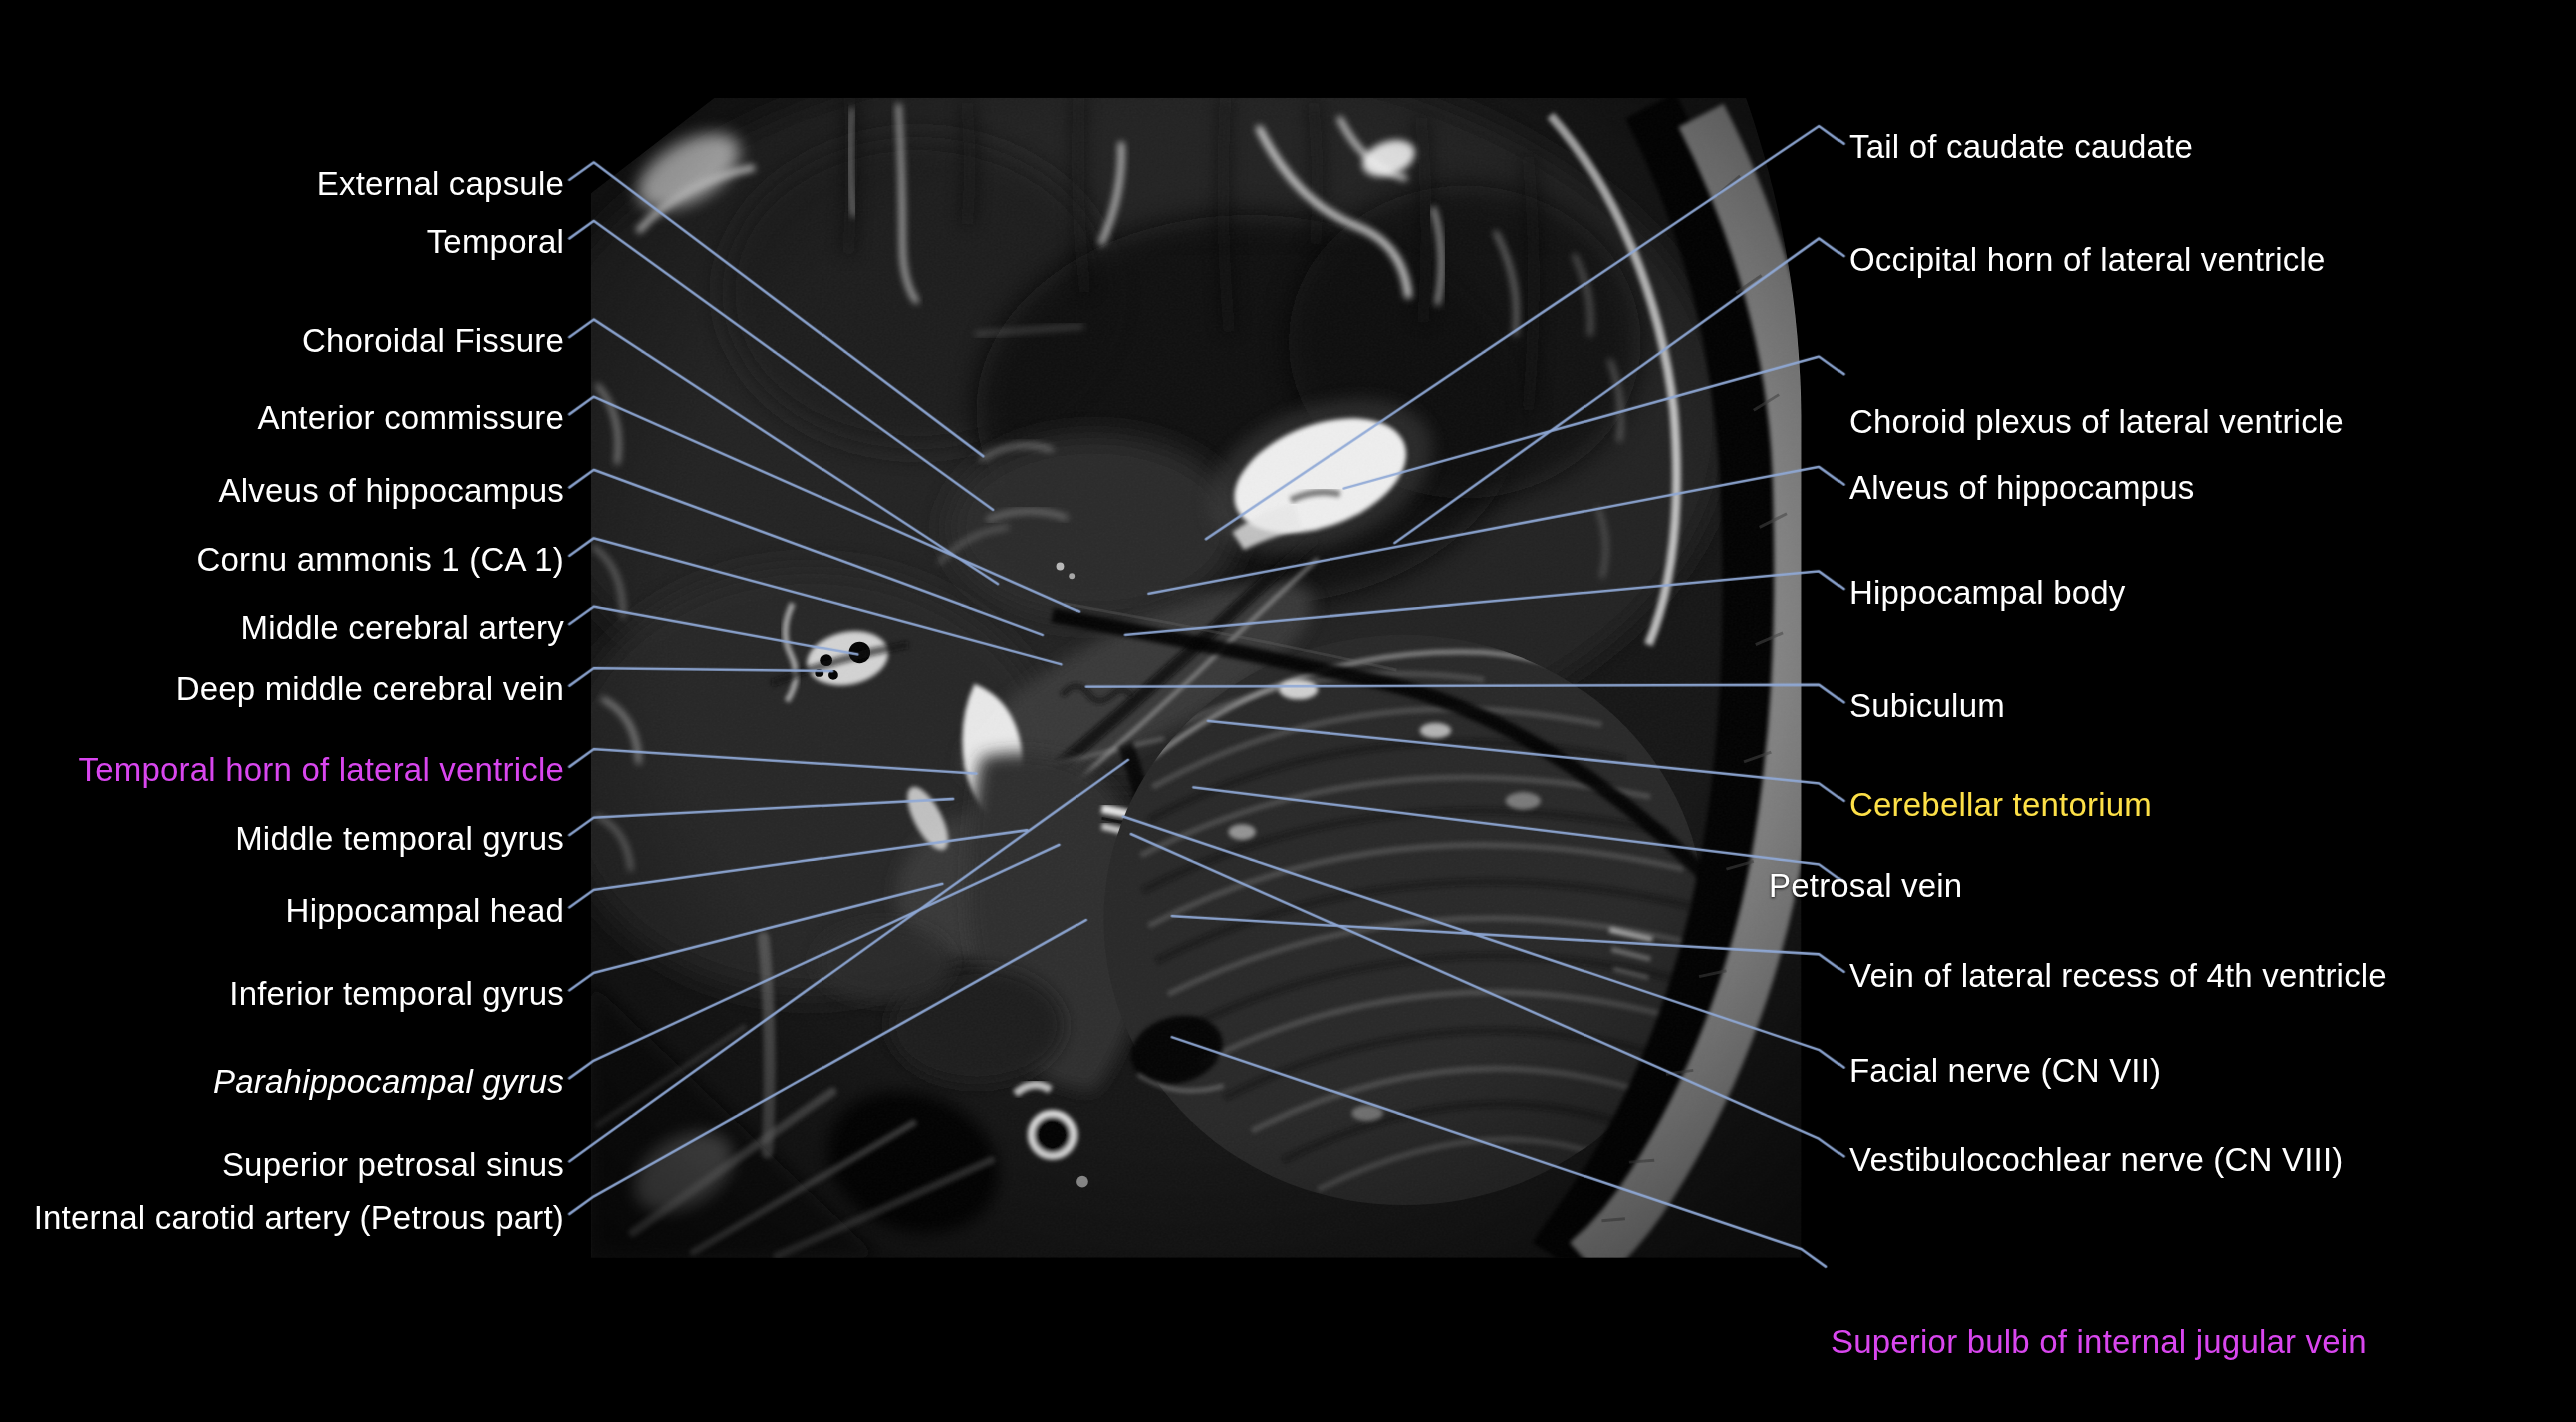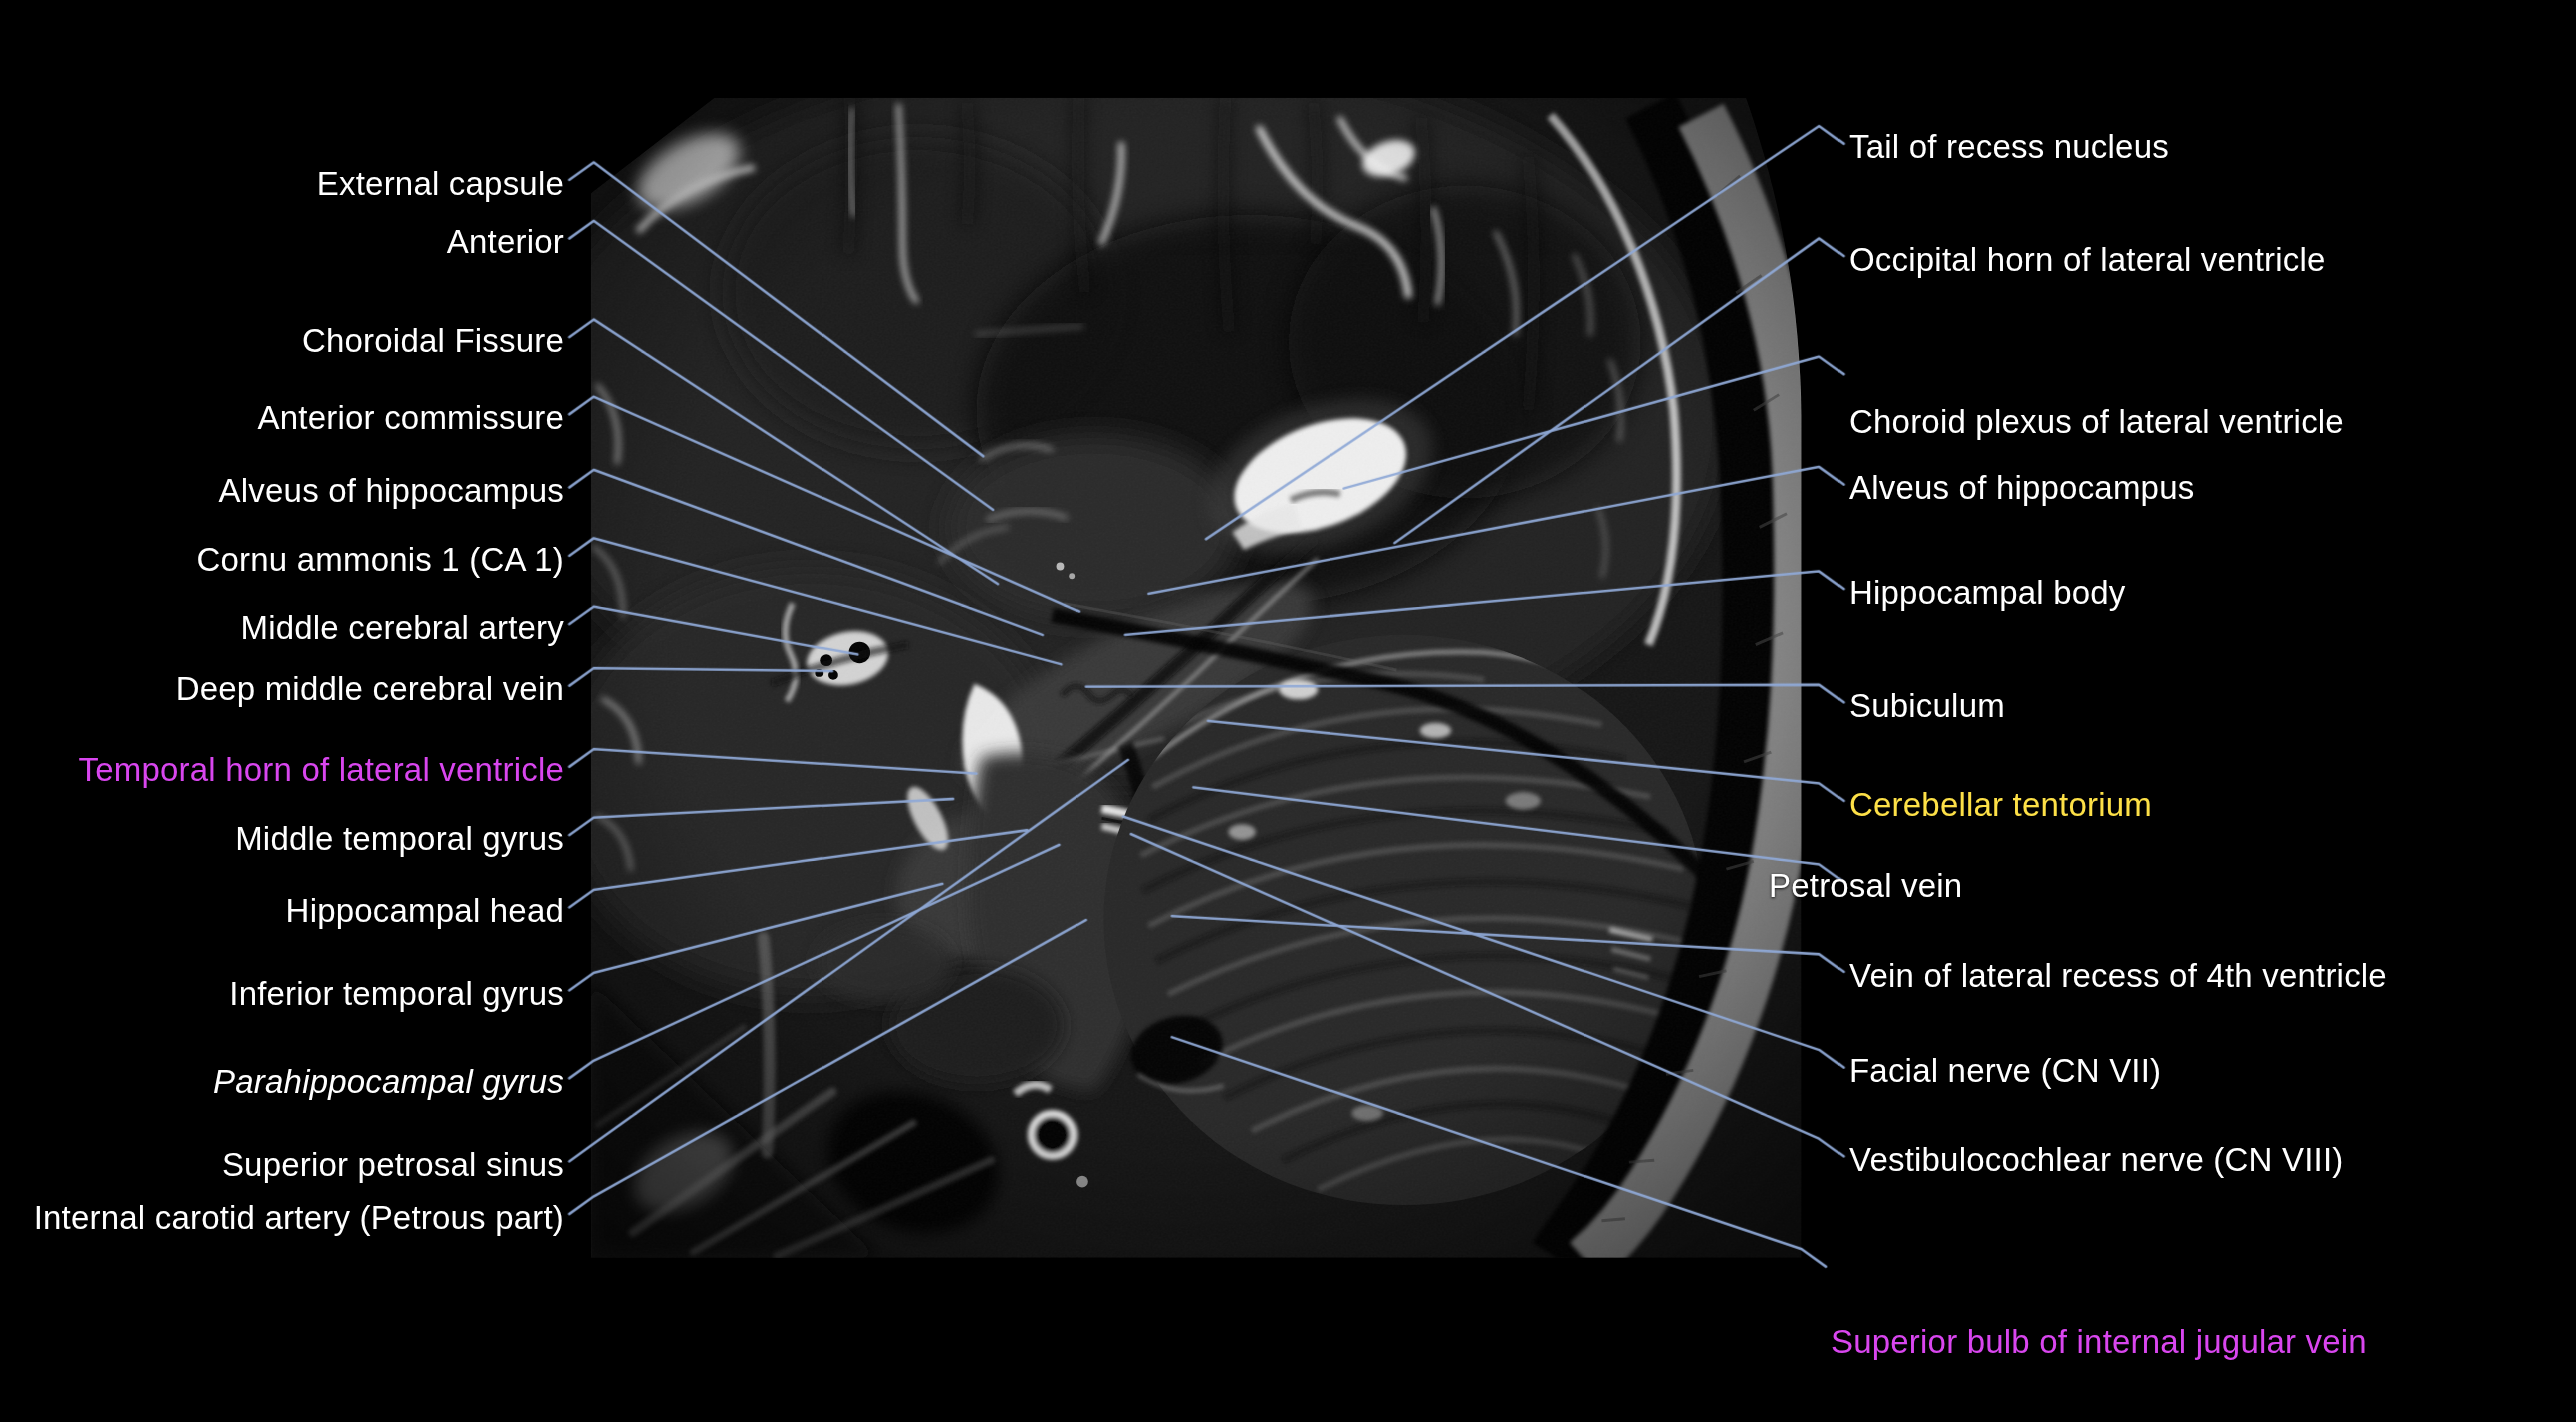--- a/index.html
+++ b/index.html
@@ -237,35 +237,35 @@
         <polyline points="1222,806 1863,885 1888,903" class="leader" stroke="#8fa9d6" stroke-width="2.6"></polyline>
         <polyline points="1200,938 1863,977 1888,995" class="leader" stroke="#8fa9d6" stroke-width="2.6"></polyline>
         <polyline points="1150,836 1863,1075 1888,1093" class="leader" stroke="#8fa9d6" stroke-width="2.6"></polyline>
         <polyline points="1158,854 1863,1166 1888,1184" class="leader" stroke="#8fa9d6" stroke-width="2.6"></polyline>
         <polyline points="1200,1062 1845,1279 1870,1297" class="leader" stroke="#8fa9d6" stroke-width="2.6"></polyline>
       </g>
   </svg>
 
   <div id="labels">
       <div class="label left" style="top: 184px; right: 2012px; color: rgb(255, 255, 255);">External capsule</div>
-      <div class="label left" style="top: 242px; right: 2012px; color: rgb(255, 255, 255);">Anterior</div>
+      <div class="label left" style="top: 242px; right: 2012px; color: rgb(255, 255, 255);">Temporal</div>
       <div class="label left" style="top: 341px; right: 2012px; color: rgb(255, 255, 255);">Choroidal Fissure</div>
       <div class="label left" style="top: 418px; right: 2012px; color: rgb(255, 255, 255);">Anterior commissure</div>
       <div class="label left" style="top: 491px; right: 2012px; color: rgb(255, 255, 255);">Alveus of hippocampus</div>
       <div class="label left" style="top: 560px; right: 2012px; color: rgb(255, 255, 255);">Cornu ammonis 1 (CA 1)</div>
       <div class="label left" style="top: 628px; right: 2012px; color: rgb(255, 255, 255);">Middle cerebral artery</div>
       <div class="label left" style="top: 689px; right: 2012px; color: rgb(255, 255, 255);">Deep middle cerebral vein</div>
       <div class="label left" style="top: 770px; right: 2012px; color: #d946ef;">Temporal horn of lateral ventricle</div>
       <div class="label left" style="top: 839px; right: 2012px; color: rgb(255, 255, 255);">Middle temporal gyrus</div>
       <div class="label left" style="top: 911px; right: 2012px; color: rgb(255, 255, 255);">Hippocampal head</div>
       <div class="label left" style="top: 994px; right: 2012px; color: rgb(255, 255, 255);">Inferior temporal gyrus</div>
       <div class="label left" style="top: 1082px; right: 2012px; color: rgb(255, 255, 255); font-style: italic;">Parahippocampal gyrus</div>
       <div class="label left" style="top: 1165px; right: 2012px; color: rgb(255, 255, 255);">Superior petrosal sinus</div>
       <div class="label left" style="top: 1218px; right: 2012px; color: rgb(255, 255, 255);">Internal carotid artery (Petrous part)</div>
-      <div class="label right" style="top: 147px; left: 1849px; color: rgb(255, 255, 255);">Tail of recess nucleus</div>
+      <div class="label right" style="top: 147px; left: 1849px; color: rgb(255, 255, 255);">Tail of caudate caudate</div>
       <div class="label right" style="top: 260px; left: 1849px; color: rgb(255, 255, 255);">Occipital horn of lateral ventricle</div>
       <div class="label right" style="top: 378px; left: 1849px; color: rgb(255, 255, 255); margin-top: 44px;">Choroid plexus of lateral ventricle</div>
       <div class="label right" style="top: 488px; left: 1849px; color: rgb(255, 255, 255);">Alveus of hippocampus</div>
       <div class="label right" style="top: 593px; left: 1849px; color: rgb(255, 255, 255);">Hippocampal body</div>
       <div class="label right" style="top: 706px; left: 1849px; color: rgb(255, 255, 255);">Subiculum</div>
       <div class="label right" style="top: 805px; left: 1849px; color: #fde047;">Cerebellar tentorium</div>
       <div class="label right" style="top: 886px; left: 1769px; color: rgb(255, 255, 255);">Petrosal vein</div>
       <div class="label right" style="top: 976px; left: 1849px; color: rgb(255, 255, 255);">Vein of lateral recess of 4th ventricle</div>
       <div class="label right" style="top: 1071px; left: 1849px; color: rgb(255, 255, 255);">Facial nerve (CN VII)</div>
       <div class="label right" style="top: 1160px; left: 1849px; color: rgb(255, 255, 255);">Vestibulocochlear nerve (CN VIII)</div>

